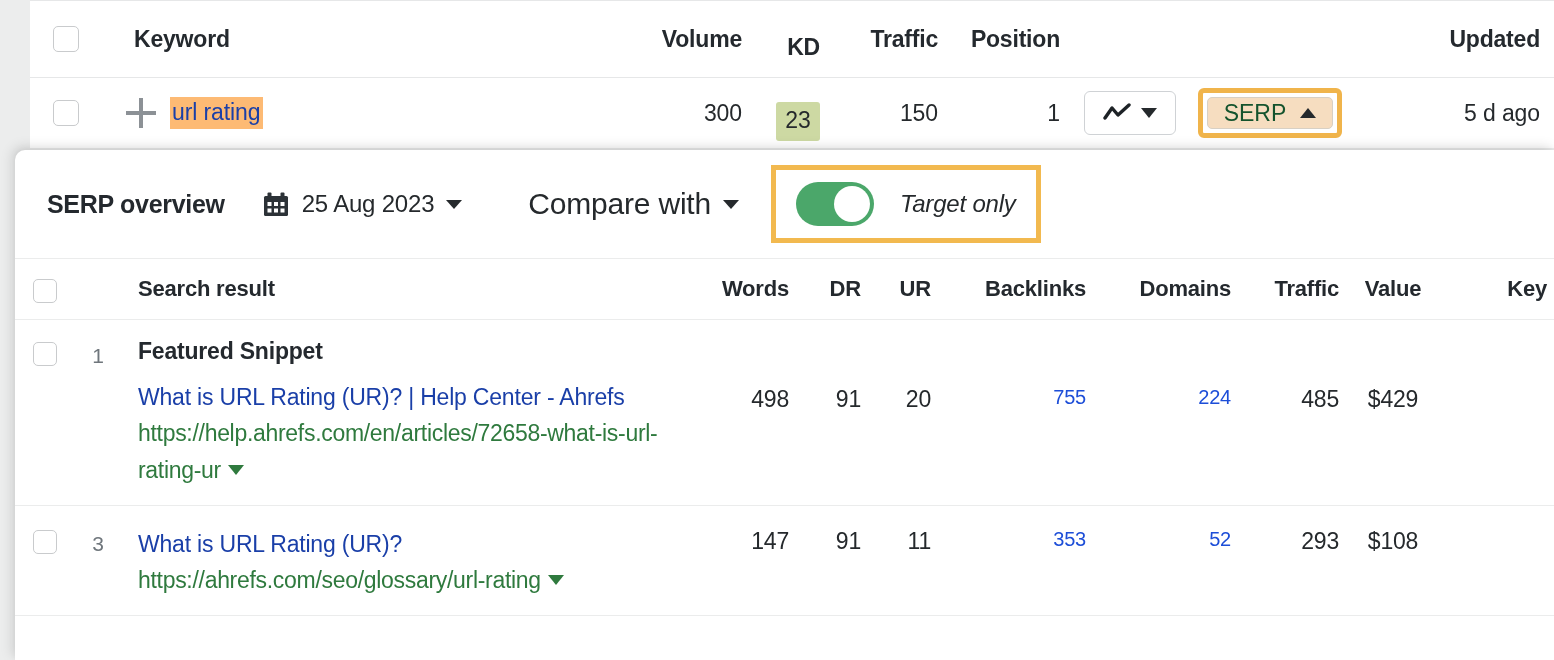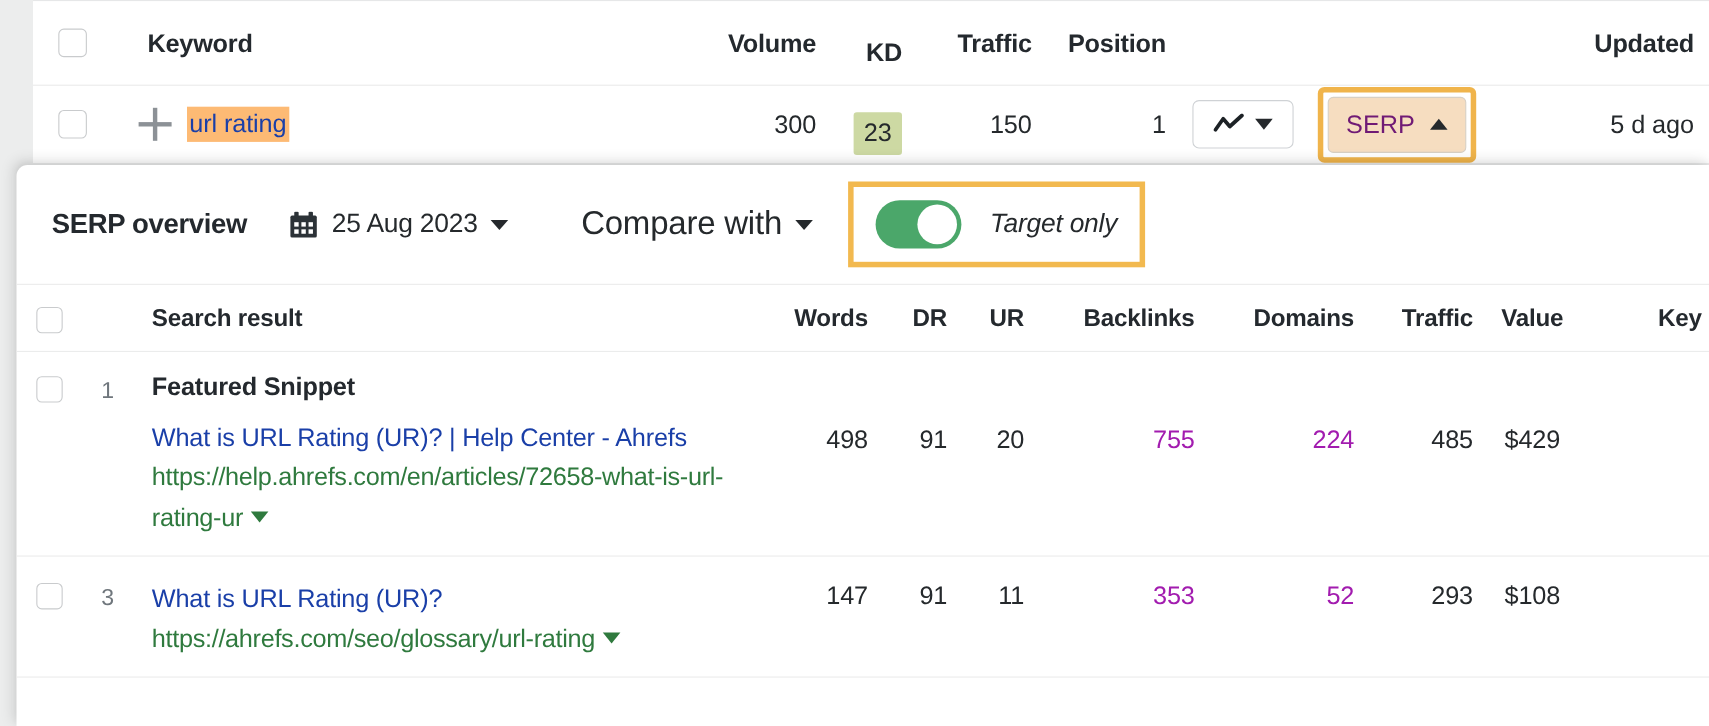--- a/index.html
+++ b/index.html
@@ -144,27 +144,27 @@
     border: 5px solid #f0b44b;
     border-radius: 6px;
     padding: 4px;
     box-sizing: border-box;
     display: inline-block;
   }
   .serp-btn {
     background: #f6ddc0;
     border: 1px solid #d8d0c4;
     border-radius: 5px;
-    height: 51px;
+    height: 32px;
     padding: 0 16px;
     display: flex;
     align-items: center;
     gap: 14px;
     font-size: 23px;
-    color: #701a75;
+    color: #14532d;
     box-sizing: border-box;
   }
 
   
   .serp-panel {
     position: absolute;
     left: 15px;
     top: 150px;
     width: 1539px;
     height: 510px;
@@ -283,21 +283,21 @@
   .s-ur     { width: 70px;  text-align: right; flex:none; }
   .s-bl     { width: 155px; text-align: right; flex:none; }
   .s-dom    { width: 145px; text-align: right; flex:none; }
   .s-traf   { width: 108px; text-align: right; flex:none; }
   .s-val    { width: 108px; text-align: center; flex:none; }
   .s-key    { width: 100px; text-align: right; flex:none; padding-right: 4px; }
 
   .serp-thead .s-result { padding-left: 17px; text-align: left; }
 
   .num { font-size: 23px; color: #25292c; letter-spacing: -0.2px; }
-  .num-link { font-size: 23px; color: #a21caf; letter-spacing: -0.2px; }
+  .num-link { font-size: 20px; color: #1d4ed8; letter-spacing: -0.2px; }
 
   .snippet-label {
     font-size: 23px;
     font-weight: bold;
     color: #24292e;
     letter-spacing: -0.2px;
     margin-bottom: 14px;
     display: block;
   }
   .res-title {

